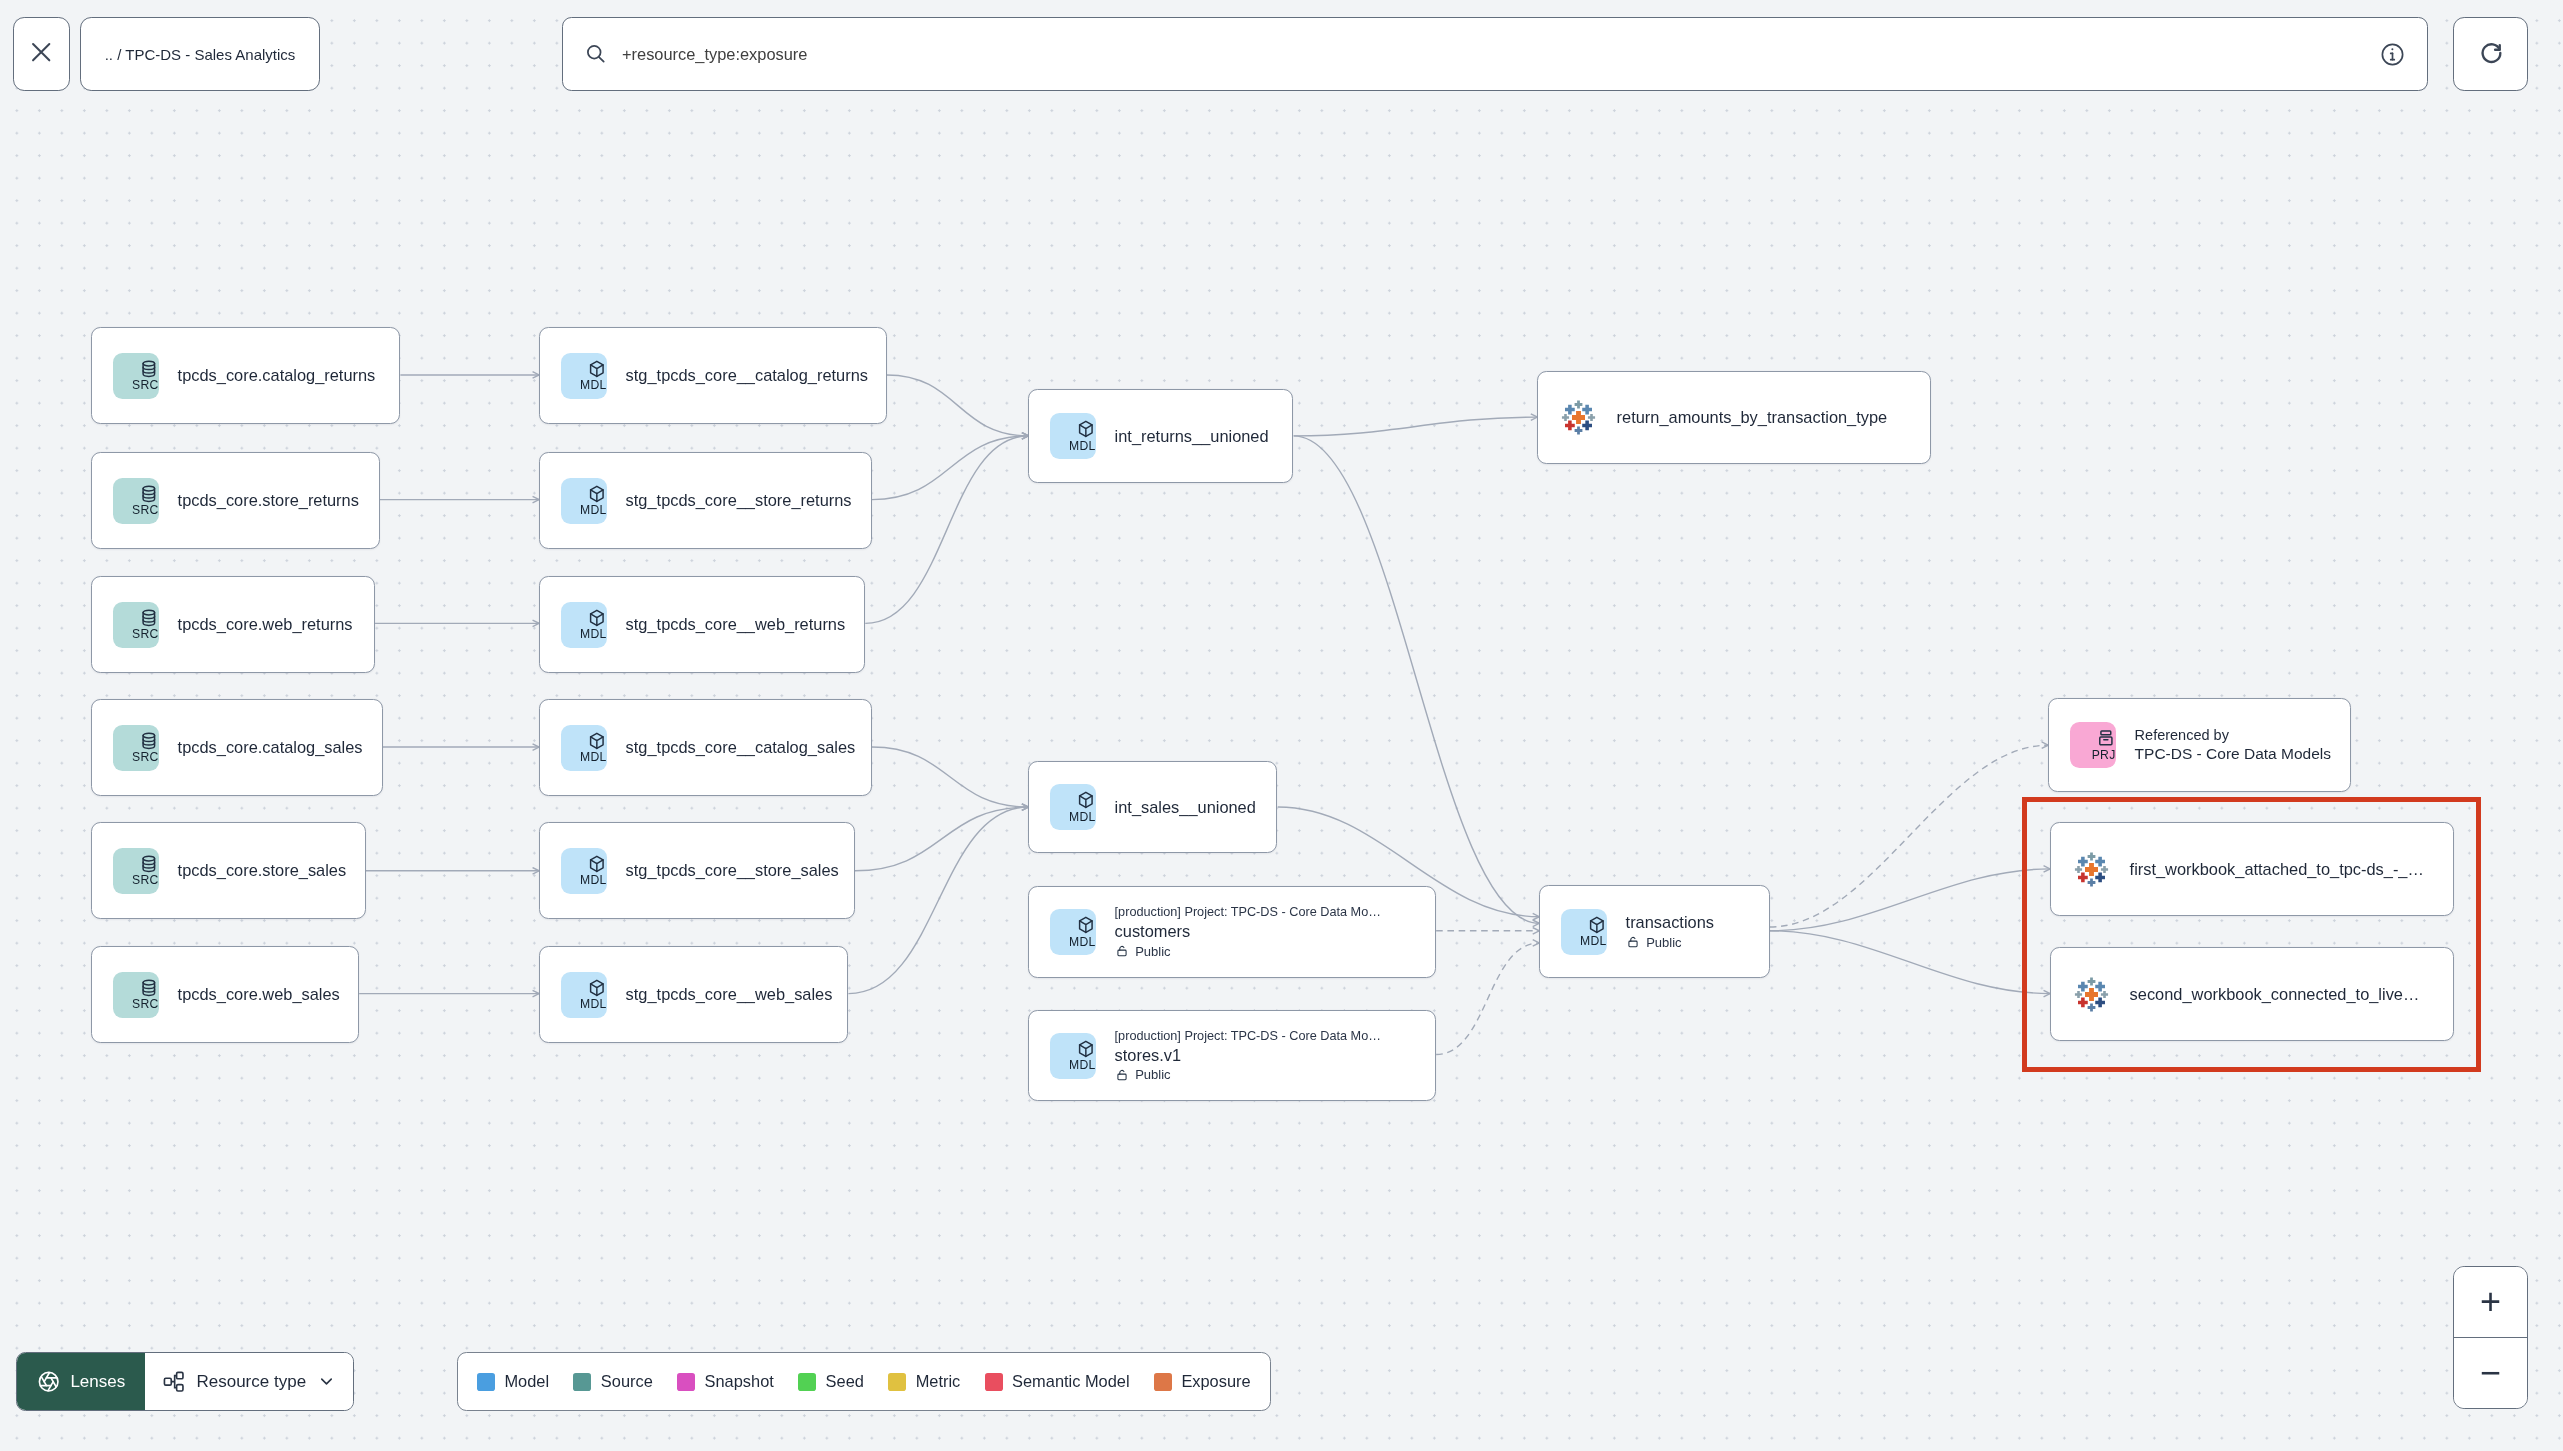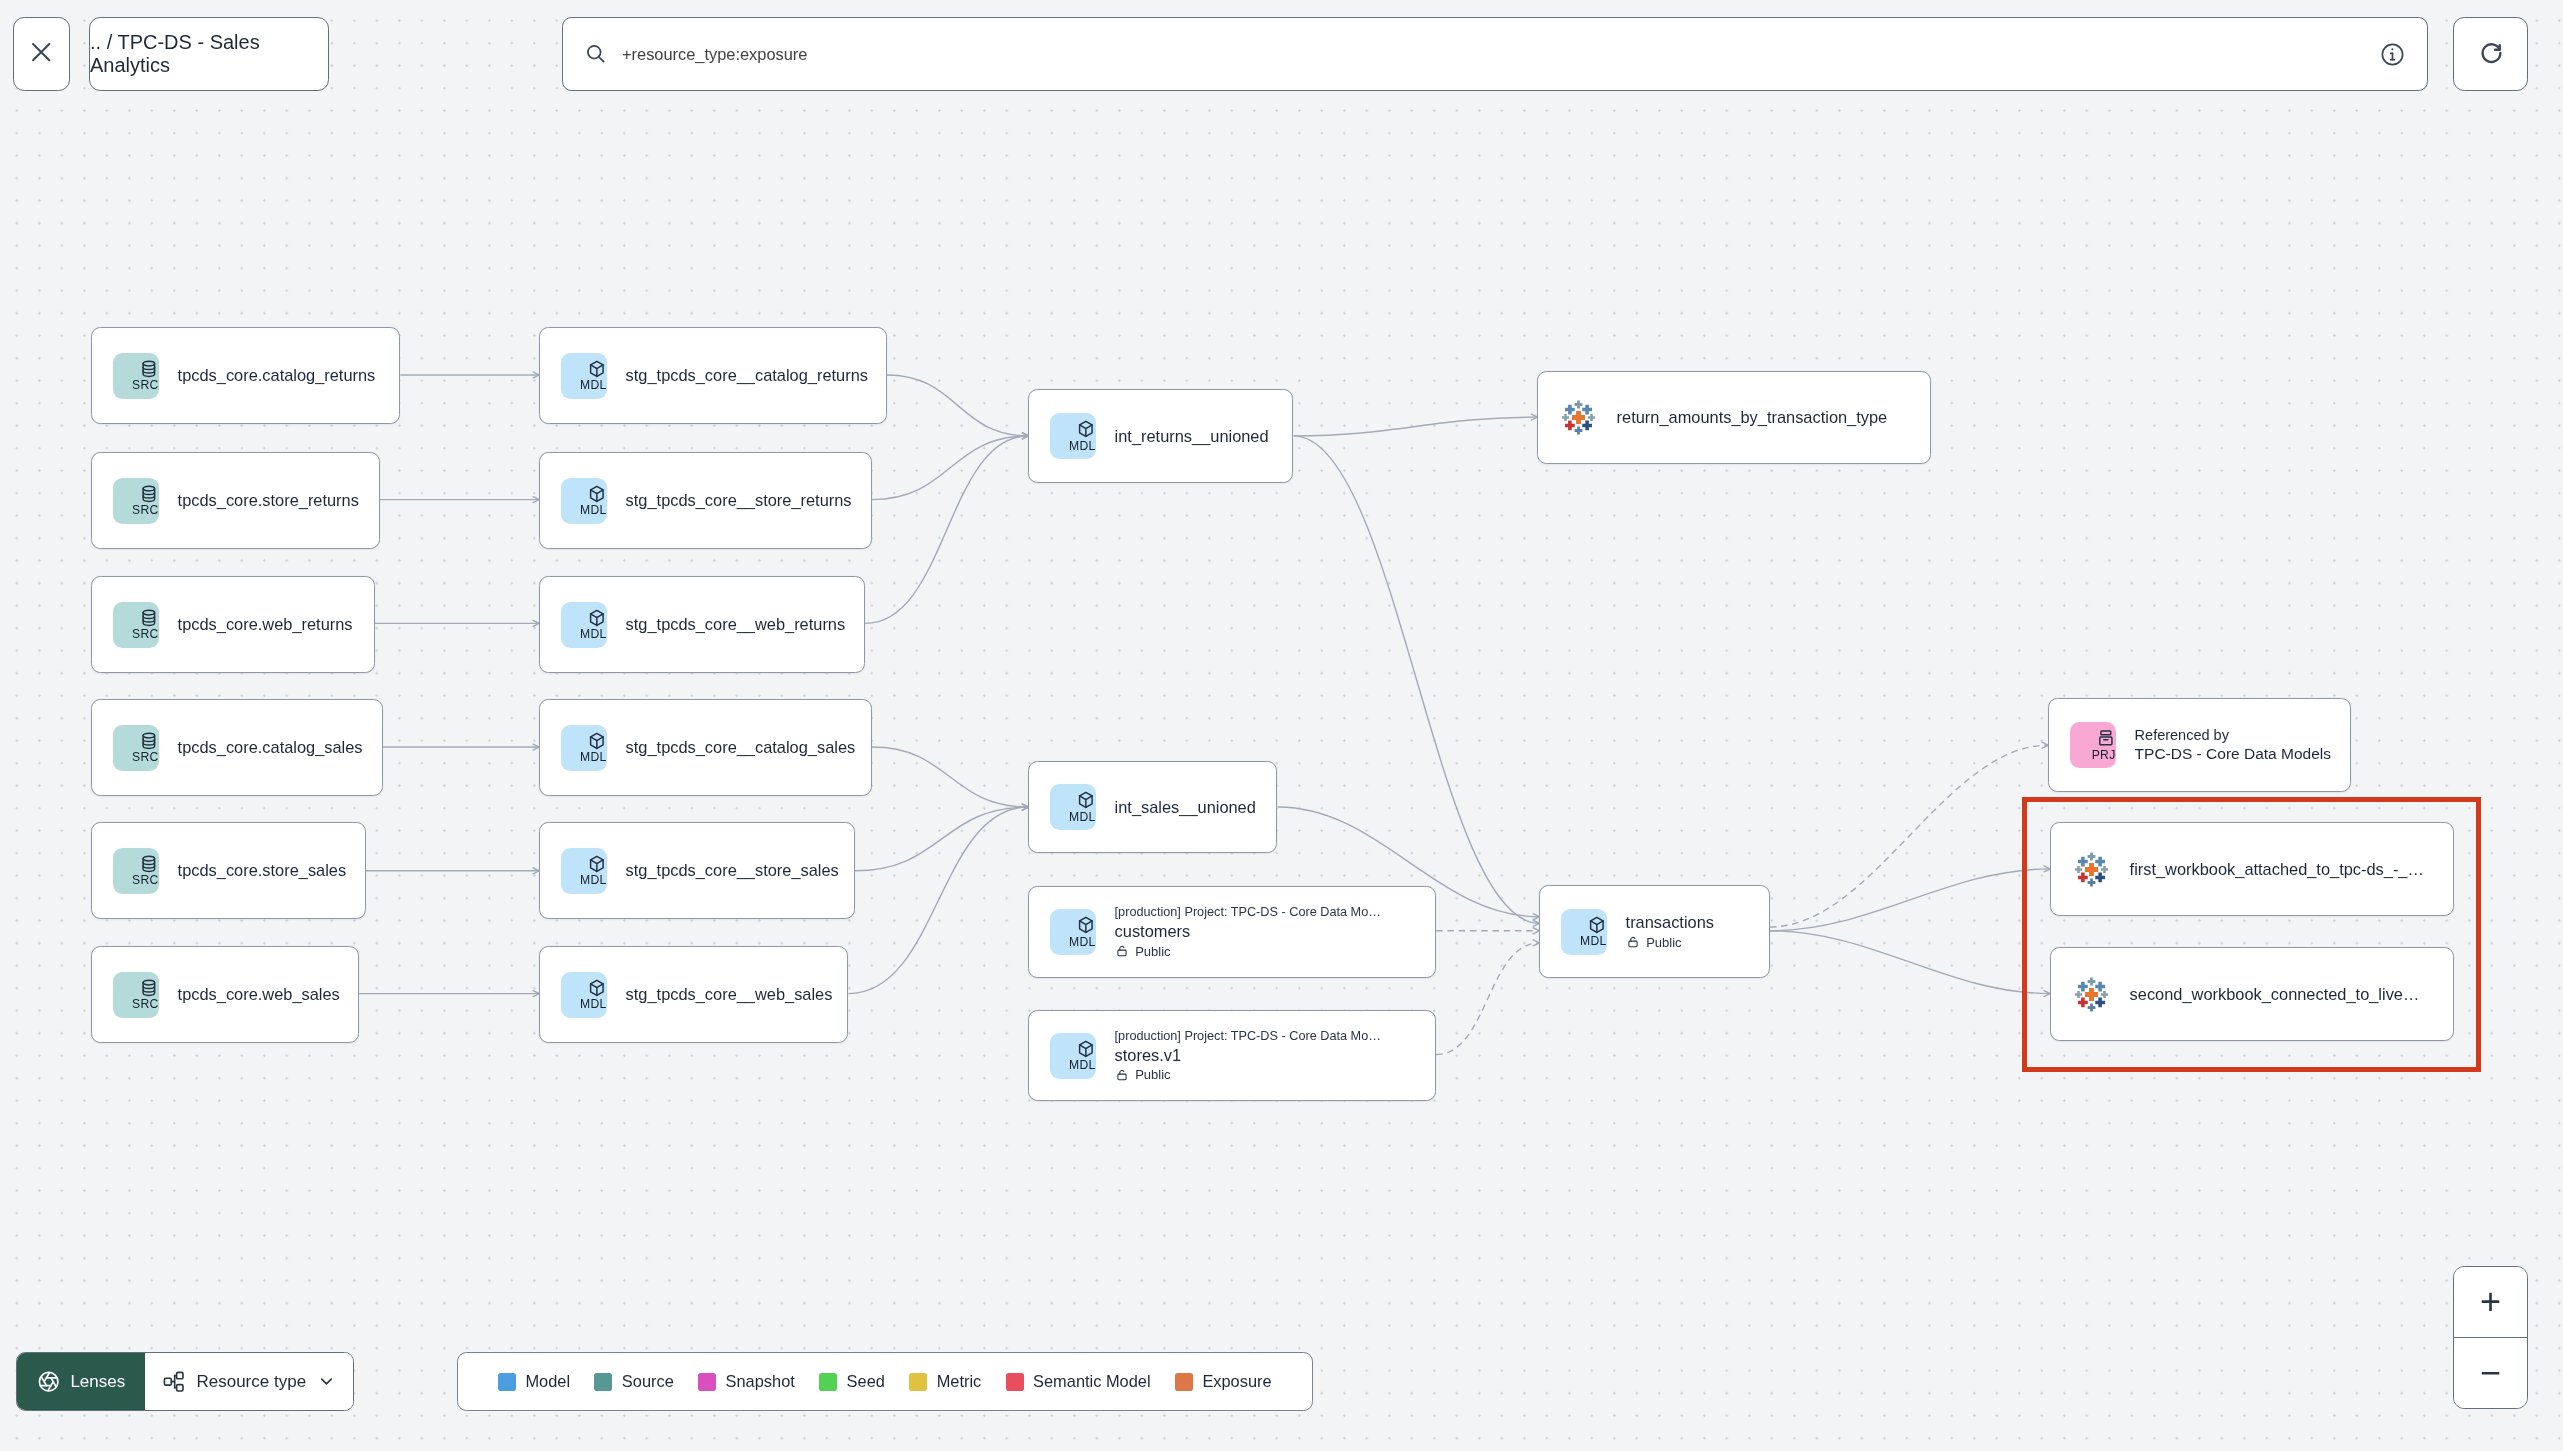--- a/index.html
+++ b/index.html
@@ -7,21 +7,21 @@
     position:relative;width:2563px;height:1451px;overflow:hidden;
     background:#f2f4f6;
     background-image:radial-gradient(circle,#ccd2db 1.2px,rgba(0,0,0,0) 1.3px);
     background-size:22.5px 22.5px;background-position:5.6px 9.4px;
     font-family:"Liberation Sans",sans-serif;color:#1f2838;
   }
   
   .ctl{position:absolute;background:#fff;border:1.9px solid #636e7d;border-radius:11.2px;
        box-sizing:border-box;display:flex;align-items:center;justify-content:center;}
   .close-btn{left:13px;top:17px;width:57px;height:74px;cursor:pointer;}
-  .crumb-btn{left:89px;top:17px;width:240px;height:74px;font-size:20px;cursor:pointer;}
+  .crumb-btn{left:80px;top:17px;width:240px;height:74px;font-size:15px;cursor:pointer;}
   .search-box{left:562px;top:17px;width:1866px;height:74px;border-radius:9.4px;
               justify-content:flex-start;padding:0 20.6px;gap:13px;}
   .search-box input{flex:1;border:none;outline:none;background:transparent;
               font-family:"Liberation Sans",sans-serif;font-size:16.4px;color:#404040;}
   .refresh-btn{left:2453px;top:17px;width:75px;height:74px;cursor:pointer;}
   .icon-stroke{stroke:#3c4656;stroke-width:1.8;fill:none;stroke-linecap:round;stroke-linejoin:round;}
   
   #edge-layer{position:absolute;left:0;top:0;pointer-events:none;}
   .node{position:absolute;background:#fff;border:1.4px solid #8e98a7;border-radius:9.4px;
         box-sizing:border-box;display:flex;align-items:center;padding:0 20.6px;gap:19px;
@@ -41,21 +41,21 @@
   
   .lens-group{position:absolute;left:16px;top:1352px;height:59px;display:flex;
         border:1.9px solid #636e7d;border-radius:9.4px;overflow:hidden;background:#fff;box-sizing:border-box;}
   .lenses{background:#2b5a4d;color:#ffffff;display:flex;align-items:center;gap:10.3px;
         padding:0 19.7px;font-size:17px;cursor:pointer;}
   .lenses svg{width:23.4px;height:23.4px;stroke:#fff;stroke-width:1.7;fill:none;stroke-linecap:round;}
   .restype{display:flex;align-items:center;gap:11.2px;padding:0 17px;font-size:17px;
         background:#fff;cursor:pointer;}
   .restype svg{stroke:#2a3444;stroke-width:1.7;fill:none;}
   .legend{position:absolute;left:457px;top:1352px;height:59px;display:flex;align-items:center;
-        gap:24.4px;padding:0 40px;background:#fff;border:1.9px solid #79828f;border-radius:9.4px;
+        gap:24.4px;padding:0 19px;background:#fff;border:1.9px solid #79828f;border-radius:9.4px;
         box-sizing:border-box;}
   .legend-item{display:flex;align-items:center;gap:9.4px;font-size:16.4px;}
   .swatch{width:18px;height:18px;border-radius:2.8px;flex:0 0 auto;}
   .zoomctl{position:absolute;left:2453px;top:1266px;width:75px;height:143px;background:#fff;
         border:1.9px solid #636e7d;border-radius:11.2px;box-sizing:border-box;display:flex;
         flex-direction:column;overflow:hidden;}
   .zoomctl button{flex:1;border:none;background:#fff;font-size:36px;color:#2a3444;cursor:pointer;
         font-family:"Liberation Sans",sans-serif;line-height:1;}
   .zoomctl button + button{border-top:1.9px solid #636e7d;}
 </style>

